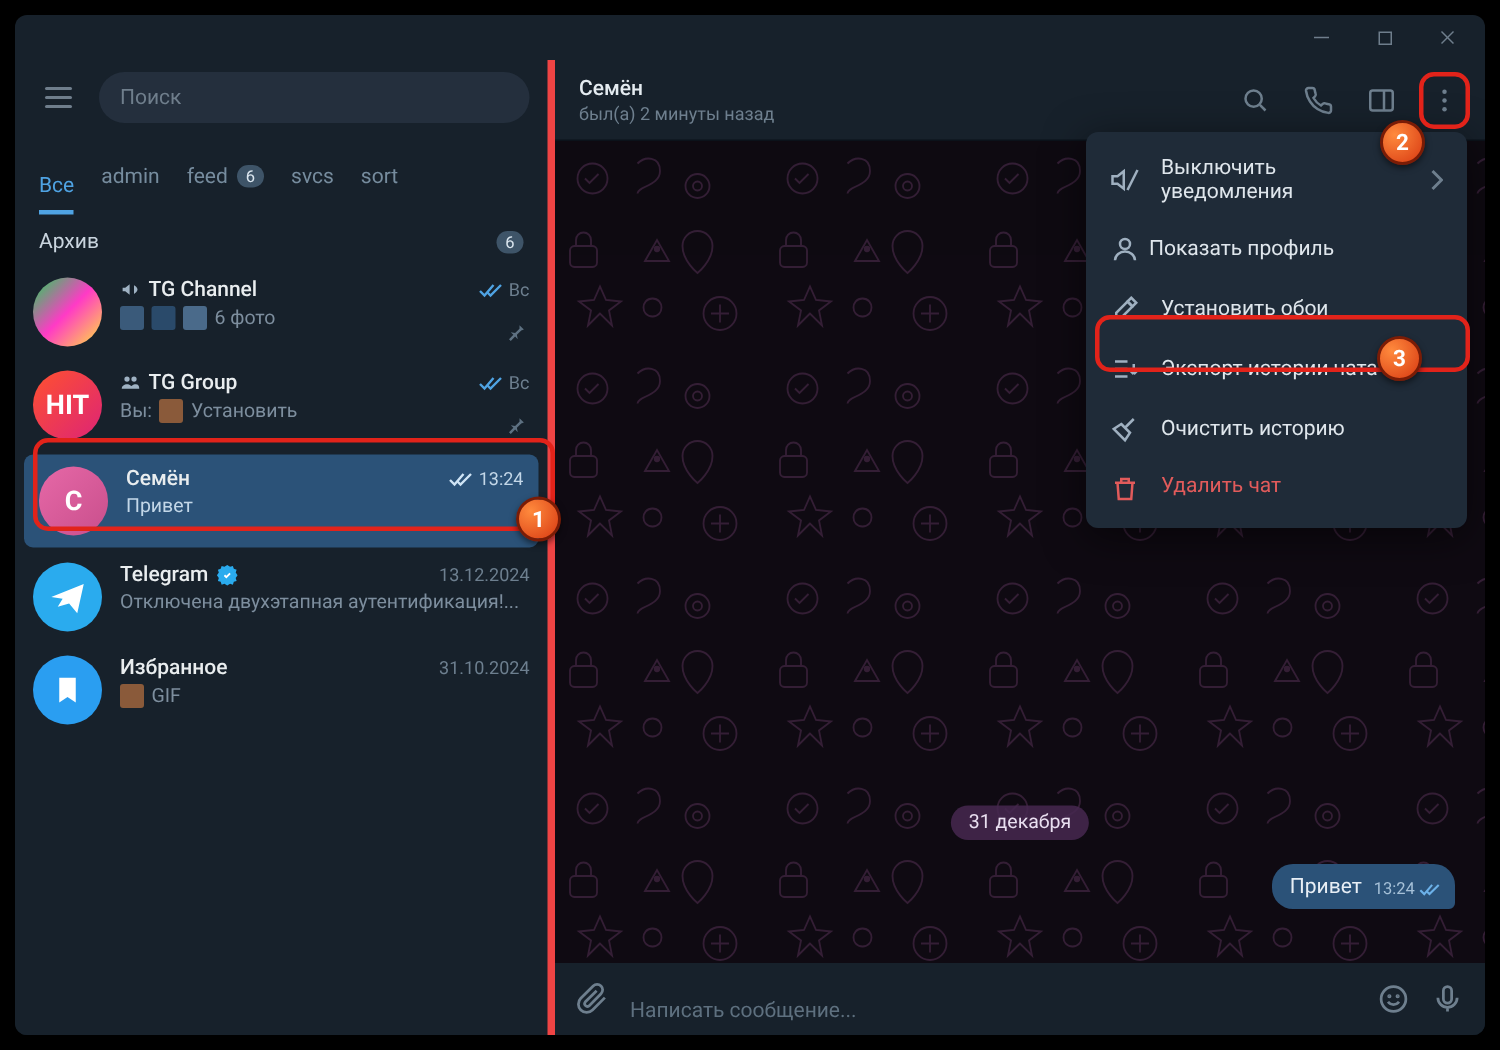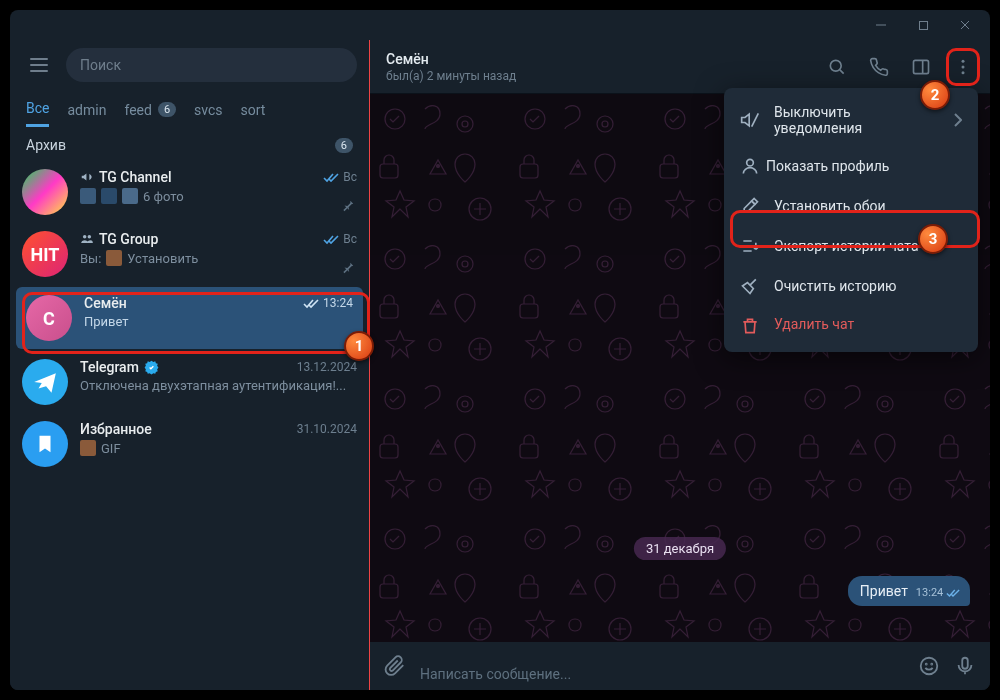--- a/index.html
+++ b/index.html
@@ -3,28 +3,28 @@
 <meta charset="utf-8">
 <style>
 * { margin:0; padding:0; box-sizing:border-box; font-family:-apple-system,BlinkMacSystemFont,"Segoe UI",Roboto,sans-serif; }
 body { background:#000; width:1000px; height:700px; overflow:hidden; position:relative; }
 .window { position:absolute; left:10px; top:10px; width:980px; height:680px; background:#17212b; border-radius:8px; overflow:hidden; display:flex; flex-direction:column; }
 .titlebar { height:30px; display:flex; justify-content:flex-end; align-items:center; padding-right:8px; gap:8px; }
 .titlebar .tb-btn { width:34px; height:20px; display:flex; align-items:center; justify-content:center; color:#6f7e8c; cursor:pointer; }
 .content { flex:1; display:flex; min-height:0; }
 
 
-.sidebar { width:360px; background:#17212b; display:flex; flex-direction:column; border-right:1px solid #ef4444; }
+.sidebar { width:360px; background:#17212b; display:flex; flex-direction:column; border-right:5px solid #ef4444; }
 .sb-top { display:flex; align-items:center; padding:8px 12px; gap:10px; }
 .menu-btn { width:34px; height:28px; display:flex; flex-direction:column; justify-content:center; align-items:center; gap:4px; cursor:pointer; }
 .menu-btn span { width:18px; height:2px; background:#6f7e8c; border-radius:1px; }
 .search { flex:1; background:#242f3d; border-radius:18px; height:34px; display:flex; align-items:center; padding:0 14px; color:#6f7e8c; font-size:14px; }
 .tabs { display:flex; gap:18px; padding:4px 16px 0; font-size:14px; align-items:center; }
 .tab { color:#768c9e; padding:6px 0 8px; cursor:pointer; display:flex; align-items:center; gap:6px; }
-.tab.active { color:#4fa3e3; border-bottom:3px solid #4fa3e3; }
+.tab.active { color:#4fa3e3; border-bottom:3px solid #4fa3e3;margin-top:16px; }
 .badge { background:#3e5468; color:#dbe6ef; font-size:11px; border-radius:10px; padding:1px 6px; min-width:18px; text-align:center; }
 .archive-row { display:flex; align-items:center; justify-content:space-between; padding:10px 16px 8px; color:#c9d4de; font-size:14px; }
 
 .chat-list { flex:1; overflow:hidden; }
 .chat-item { display:flex; align-items:flex-start; padding:8px 12px; gap:12px; cursor:pointer; position:relative; }
 .chat-item.selected { background:#2b5278; border-radius:6px; margin:2px 6px; padding:8px 10px; }
 .avatar { width:46px; height:46px; border-radius:50%; flex-shrink:0; display:flex; align-items:center; justify-content:center; color:#fff; font-size:18px; font-weight:700; }
 .ci-body { flex:1; min-width:0; }
 .ci-top { display:flex; justify-content:space-between; align-items:center; }
 .ci-name { color:#e9edef; font-size:14px; font-weight:500; display:flex; align-items:center; gap:5px; white-space:nowrap; overflow:hidden; text-overflow:ellipsis; }

